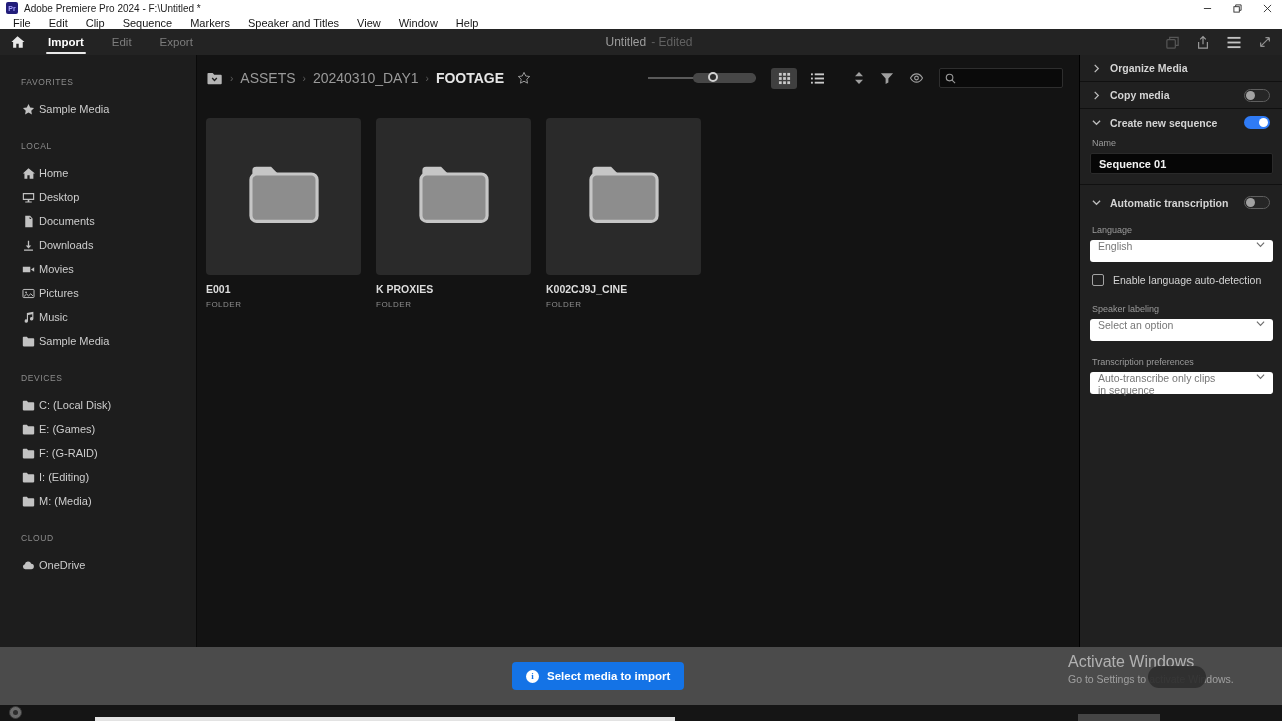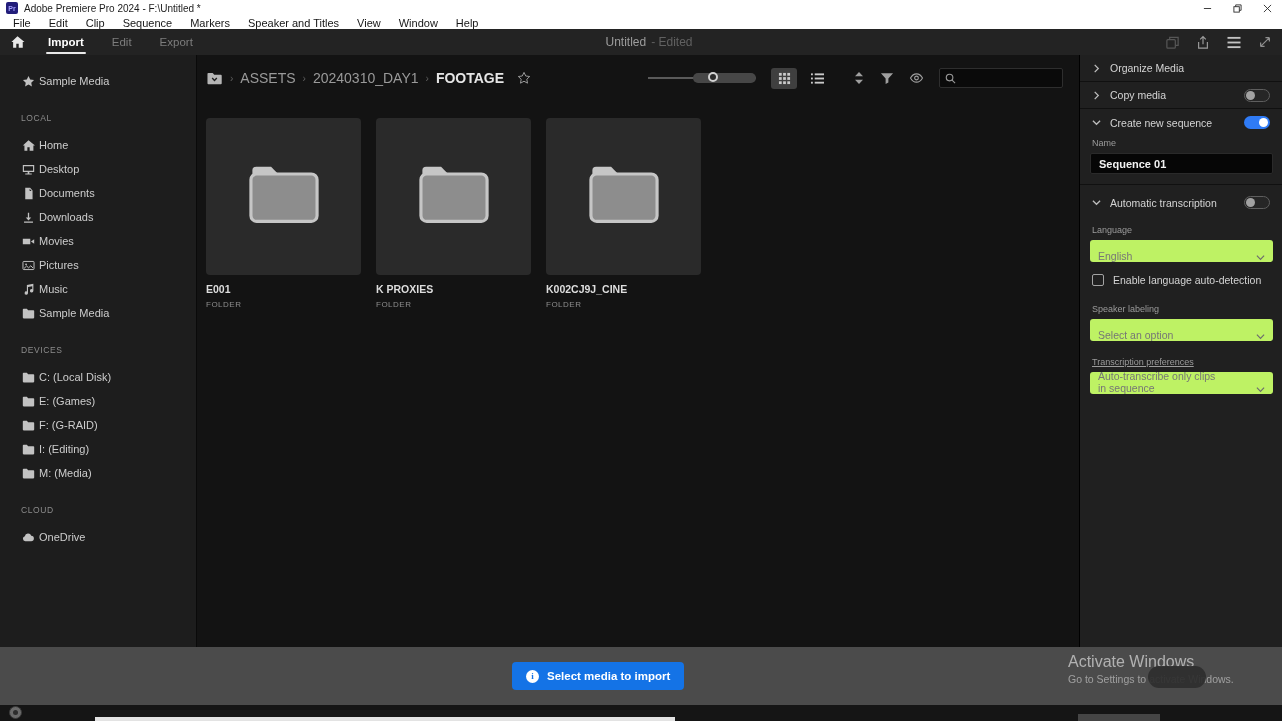--- a/index.html
+++ b/index.html
@@ -66,33 +66,33 @@
   .grid { display:flex; gap:15px; padding:17px 0 0 9px; }
   .cell { width:155px; }
   .card { width:155px; height:157px; background:#2a2a2a; border-radius:4px; display:flex; align-items:center; justify-content:center; }
   .card svg { display:block; }
   .cell-name { margin-top:8px; font-size:10.5px; font-weight:bold; color:#dedede; }
   .cell-type { margin-top:5px; font-size:8px; letter-spacing:.5px; color:#8d8d8d; }
 
   
   .panel { width:203px; background:#202020; border-left:1px solid #000; flex:none; font-size:11px; }
   .panel-header { height:34px; display:flex; align-items:center; padding-left:13px; font-size:12.5px; font-weight:bold; color:#ececec; border-bottom:1px solid #101010; }
-  .panel-row { height:27px; display:flex; align-items:center; padding:0 12px; gap:9px; color:#d4d4d4; border-bottom:1px solid #101010; }
+  .panel-row { height:27px; display:flex; align-items:center; padding:0 12px; gap:9px; color:#d4d4d4; border-bottom:1px solid #101010;font-weight:bold; }
   .panel-row.no-border { border-bottom:none; }
   .panel-row .chev { display:flex; color:#bdbdbd; }
   .panel-row .row-label { flex:1; font-size:10.5px; }
   .toggle { width:26px; height:13px; border-radius:7px; position:relative; flex:none; }
   .toggle.off { background:#262626; border:1px solid #5e5e5e; }
   .toggle.off .knob { position:absolute; left:1px; top:1px; width:9px; height:9px; border-radius:50%; background:#a2a2a2; }
   .toggle.on { background:#2f7bf6; }
   .toggle.on .knob { position:absolute; right:2px; top:2px; width:9px; height:9px; border-radius:50%; background:#ffffff; }
   .field-label { font-size:9px; color:#9b9b9b; padding:9px 12px 5px 12px; }
   .name-input { margin:0 10px 10px 10px; width:183px; height:21px; background:#060606; border:1px solid #2a2a2a; border-radius:2px;
                 color:#f2f2f2; font-size:11px; font-weight:bold; padding:0 8px; font-family:"Liberation Sans", sans-serif; outline:none; }
-  .dropdown { margin:0 10px; width:183px; height:22px; background:#bef264; border-radius:3px; display:flex; align-items:flex-end;
+  .dropdown { margin:0 10px; width:183px; height:22px; background:#ffffff; border-radius:3px; display:flex; align-items:flex-start;
               justify-content:space-between; padding:0 8px; color:#767676; font-size:10.5px;gap:33px; }
   .dropdown .dd-chev { display:flex; color:#6d6d6d; }
   .check-row { display:flex; align-items:center; gap:9px; padding:12px 12px 4px 12px; color:#d4d4d4; font-size:10.5px; }
   .checkbox { width:12px; height:12px; border:1px solid #a3a3a3; border-radius:2px; background:transparent; flex:none; }
   .sep { border-bottom:1px solid #101010; }
 
   
   .bottombar { position:relative; height:58px; background:#4b4b4b; }
   .import-btn { position:absolute; left:512px; top:15px; height:28px; background:#1473e6; border:none; border-radius:4px;
                 color:#ffffff; font-size:11.5px; font-weight:bold; display:flex; align-items:center; gap:8px; padding:0 14px;
@@ -198,20 +198,21 @@
           </svg>
       </span>
     </div>
   </div>
 
   <div class="body">
 
     <div class="sidebar">
 
       <div class="side-section">
+        <div class="side-title">FAVORITES</div>
         <div class="side-item">
           <span class="icon">
               <svg width="13" height="13" viewBox="0 0 16 16" fill="currentColor">
                 <path d="M8 1.2l2.1 4.3 4.7.6-3.4 3.3.8 4.7L8 11.8l-4.2 2.3.8-4.7L1.2 6.1l4.7-.6z"></path>
               </svg>
             </span>
           <span class="side-label">Sample Media</span>
         </div>
       </div>
 
@@ -523,21 +524,21 @@
       <div class="field-label" style="padding-top:14px;">Speaker labeling</div>
       <div class="dropdown">
         <span>Select an option</span>
         <span class="dd-chev">
           <svg width="9" height="9" viewBox="0 0 10 10" fill="none" stroke="currentColor" stroke-width="1.3">
               <path d="M1 3l4 4 4-4"></path>
             </svg>
         </span>
       </div>
 
-      <div class="field-label" style="padding-top:16px;text-decoration:underline;">Transcription preferences</div>
+      <div class="field-label" style="padding-top:16px;">Transcription preferences</div>
       <div class="dropdown">
         <span>Auto-transcribe only clips in sequence</span>
         <span class="dd-chev">
           <svg width="9" height="9" viewBox="0 0 10 10" fill="none" stroke="currentColor" stroke-width="1.3">
               <path d="M1 3l4 4 4-4"></path>
             </svg>
         </span>
       </div>
     </div>
   </div>

